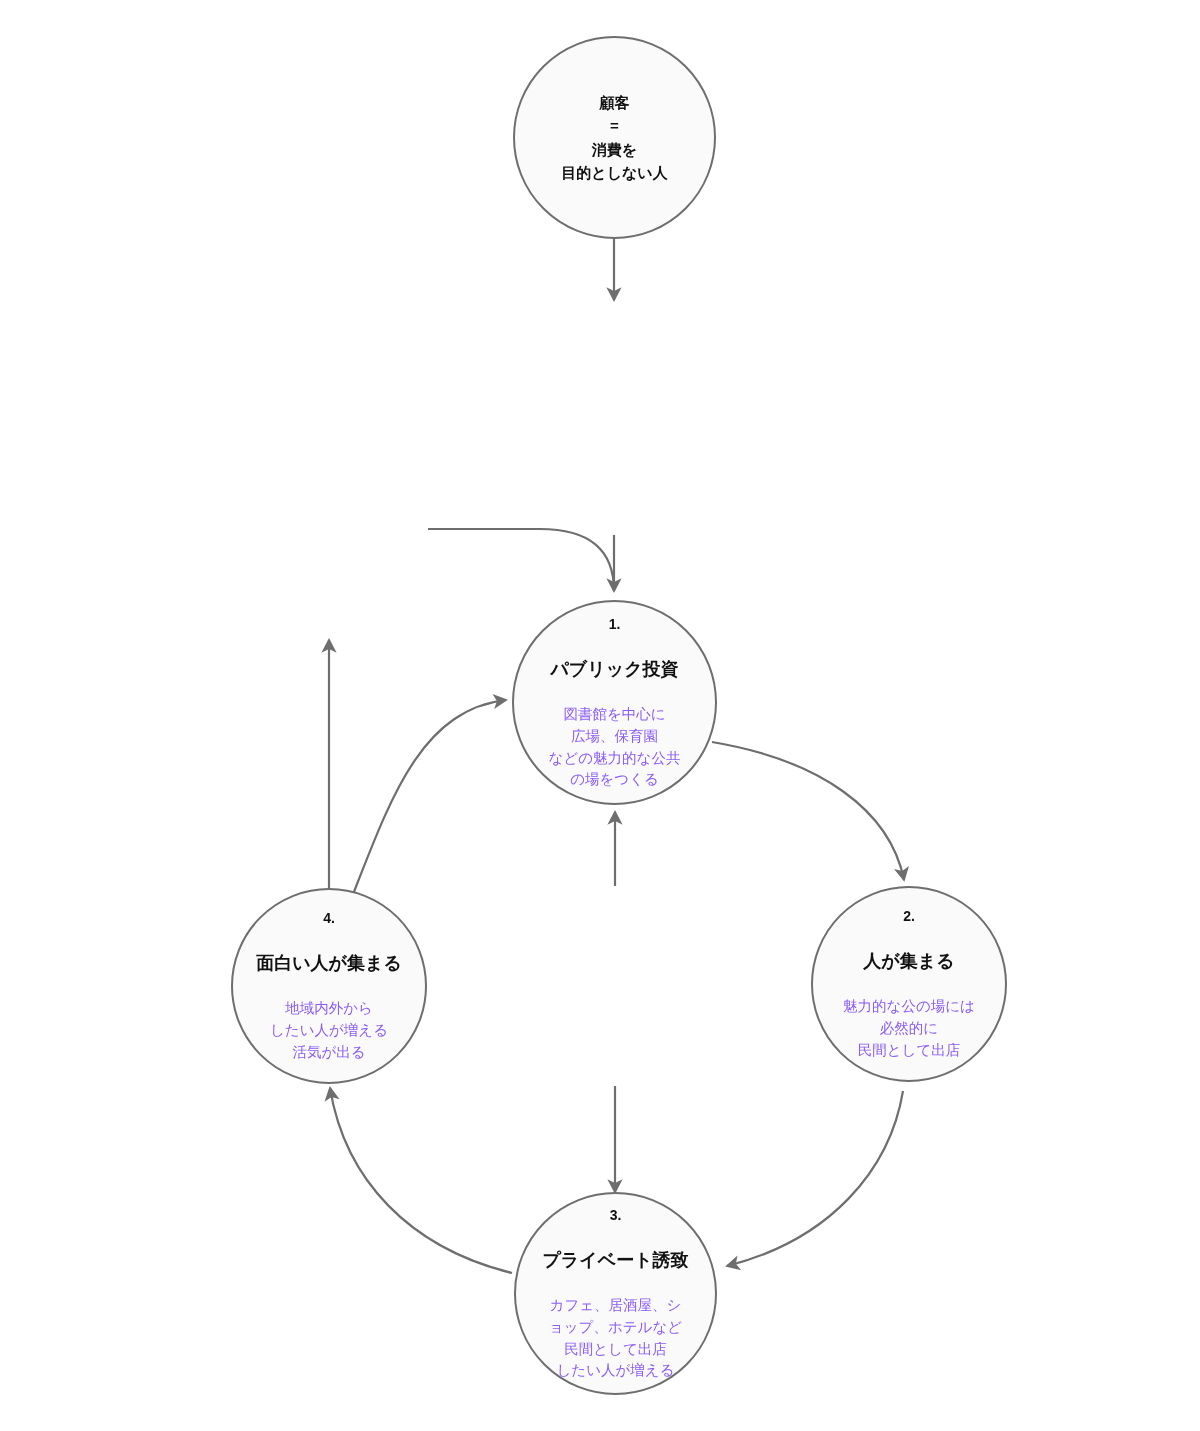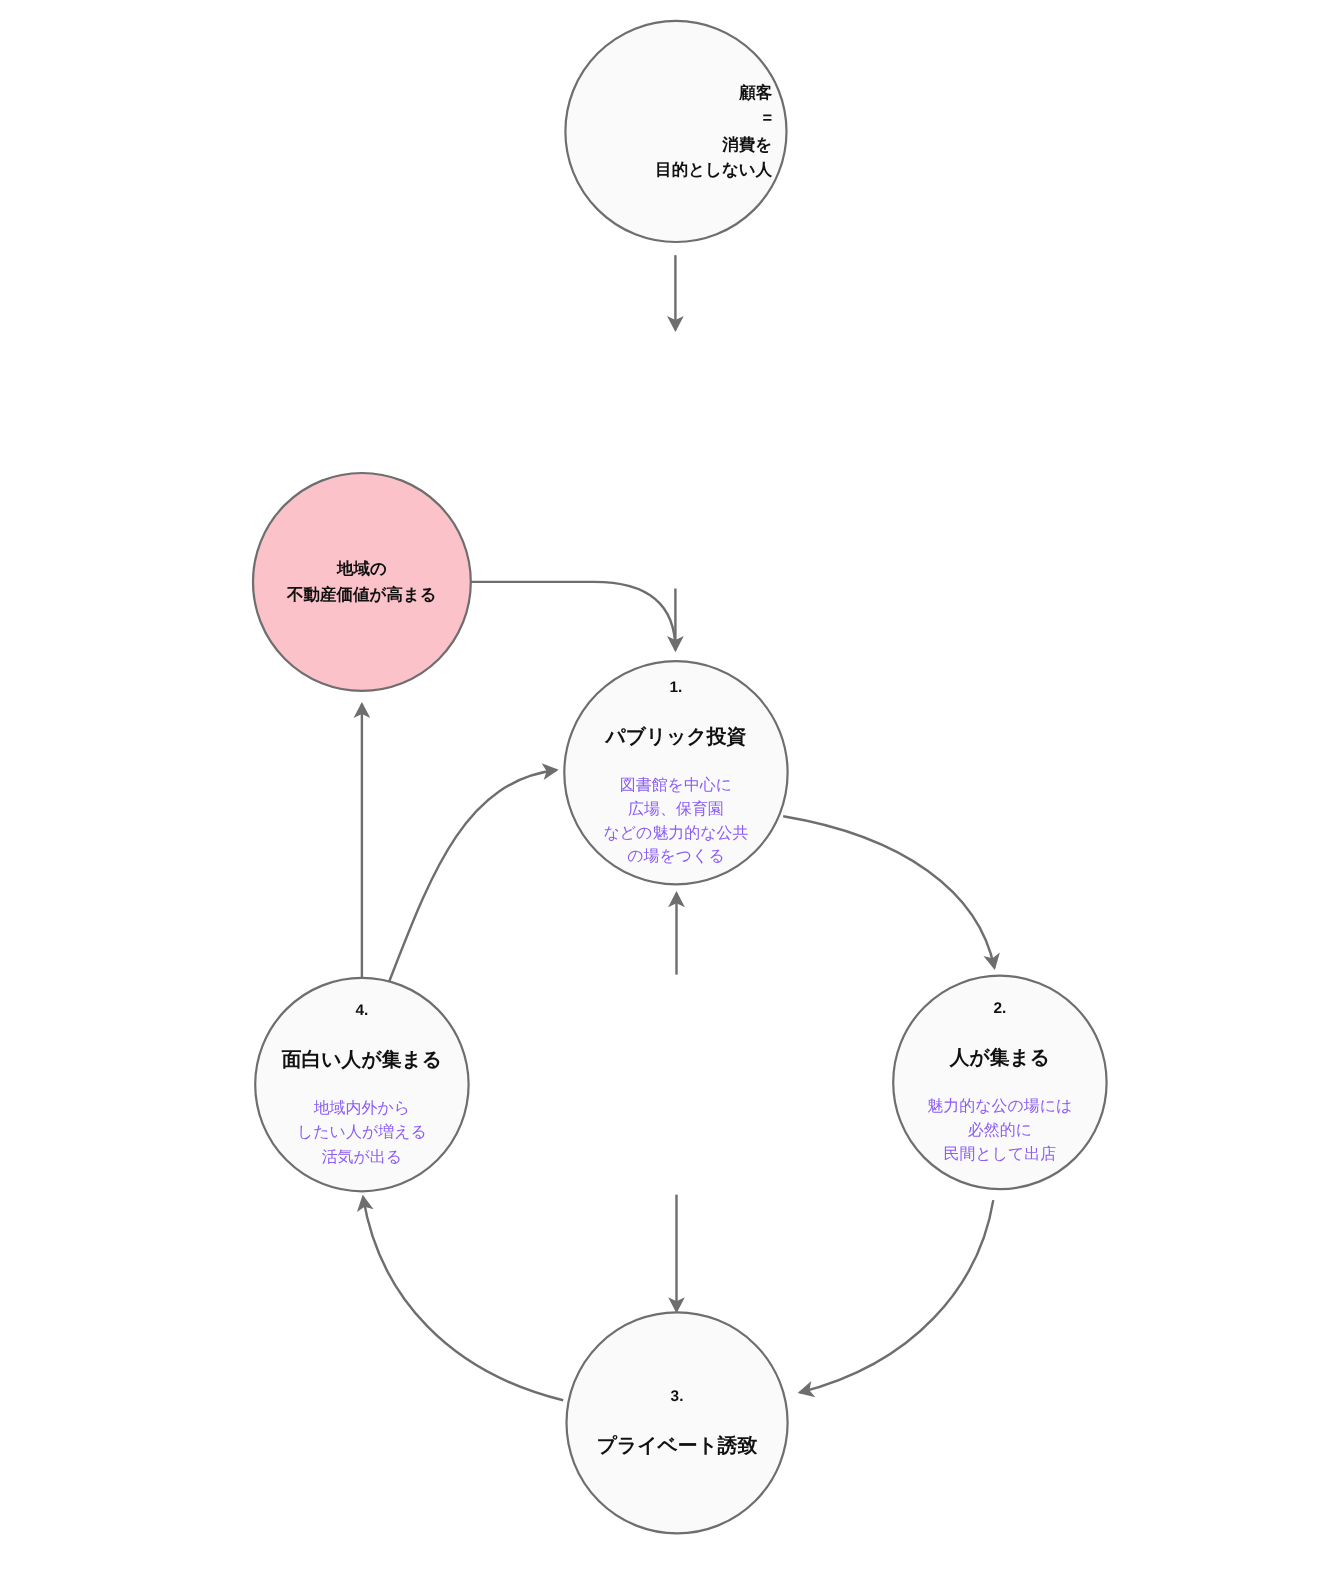--- a/index.html
+++ b/index.html
@@ -102,36 +102,30 @@
 
     <path d="M 903 1091 C 890 1170 830 1240 727 1266" fill="none" stroke="#6e6e6e" stroke-width="2.2" marker-end="url(#arrow)"></path>
 
     <path d="M 512 1273 C 410 1248 345 1180 330 1088" fill="none" stroke="#6e6e6e" stroke-width="2.2" marker-end="url(#arrow)"></path>
 
     <path d="M 615 886 L 615 812" fill="none" stroke="#6e6e6e" stroke-width="2.2" marker-end="url(#arrow)"></path>
 
     <path d="M 615 1086 L 615 1192" fill="none" stroke="#6e6e6e" stroke-width="2.2" marker-end="url(#arrow)"></path>
   </svg>
 
-  <div class="node node-plain" style="left:513px; top:18px; width:203px; height:203px;text-align:right;">
+  <div class="node node-plain" style="left:513px; top:36px; width:203px; height:203px;">
     <div class="node-inner">
       <div class="node-title-only">顧客
 =
 消費を
 目的としない人</div>
     </div>
   </div>
 
 
-  <div class="node node-accent" style="left:229px; top:429px; width:200px; height:200px;">
-    <div class="node-inner">
-      <div class="node-title-only">地域の
-不動産価値が高まる</div>
-    </div>
-  </div>
 
   <div class="node node-plain" style="left:512px; top:600px; width:205px; height:205px;">
     <div class="node-inner">
       <div class="node-num">1.</div>
       <div class="node-title">パブリック投資</div>
       <div class="node-body">図書館を中心に
 広場、保育園
 などの魅力的な公共
 の場をつくる</div>
     </div>
@@ -144,20 +138,24 @@
       <div class="node-body">魅力的な公の場には
 必然的に
 民間として出店</div>
     </div>
   </div>
 
   <div class="node node-plain" style="left:514px; top:1192px; width:203px; height:203px;">
     <div class="node-inner">
       <div class="node-num">3.</div>
       <div class="node-title">プライベート誘致</div>
+      <div class="node-body">カフェ、居酒屋、シ
+ョップ、ホテルなど
+民間として出店
+したい人が増える</div>
     </div>
   </div>
 
   <div class="node node-plain" style="left:231px; top:888px; width:196px; height:196px;">
     <div class="node-inner">
       <div class="node-num">4.</div>
       <div class="node-title">面白い人が集まる</div>
       <div class="node-body">地域内外から
 したい人が増える
 活気が出る</div>

